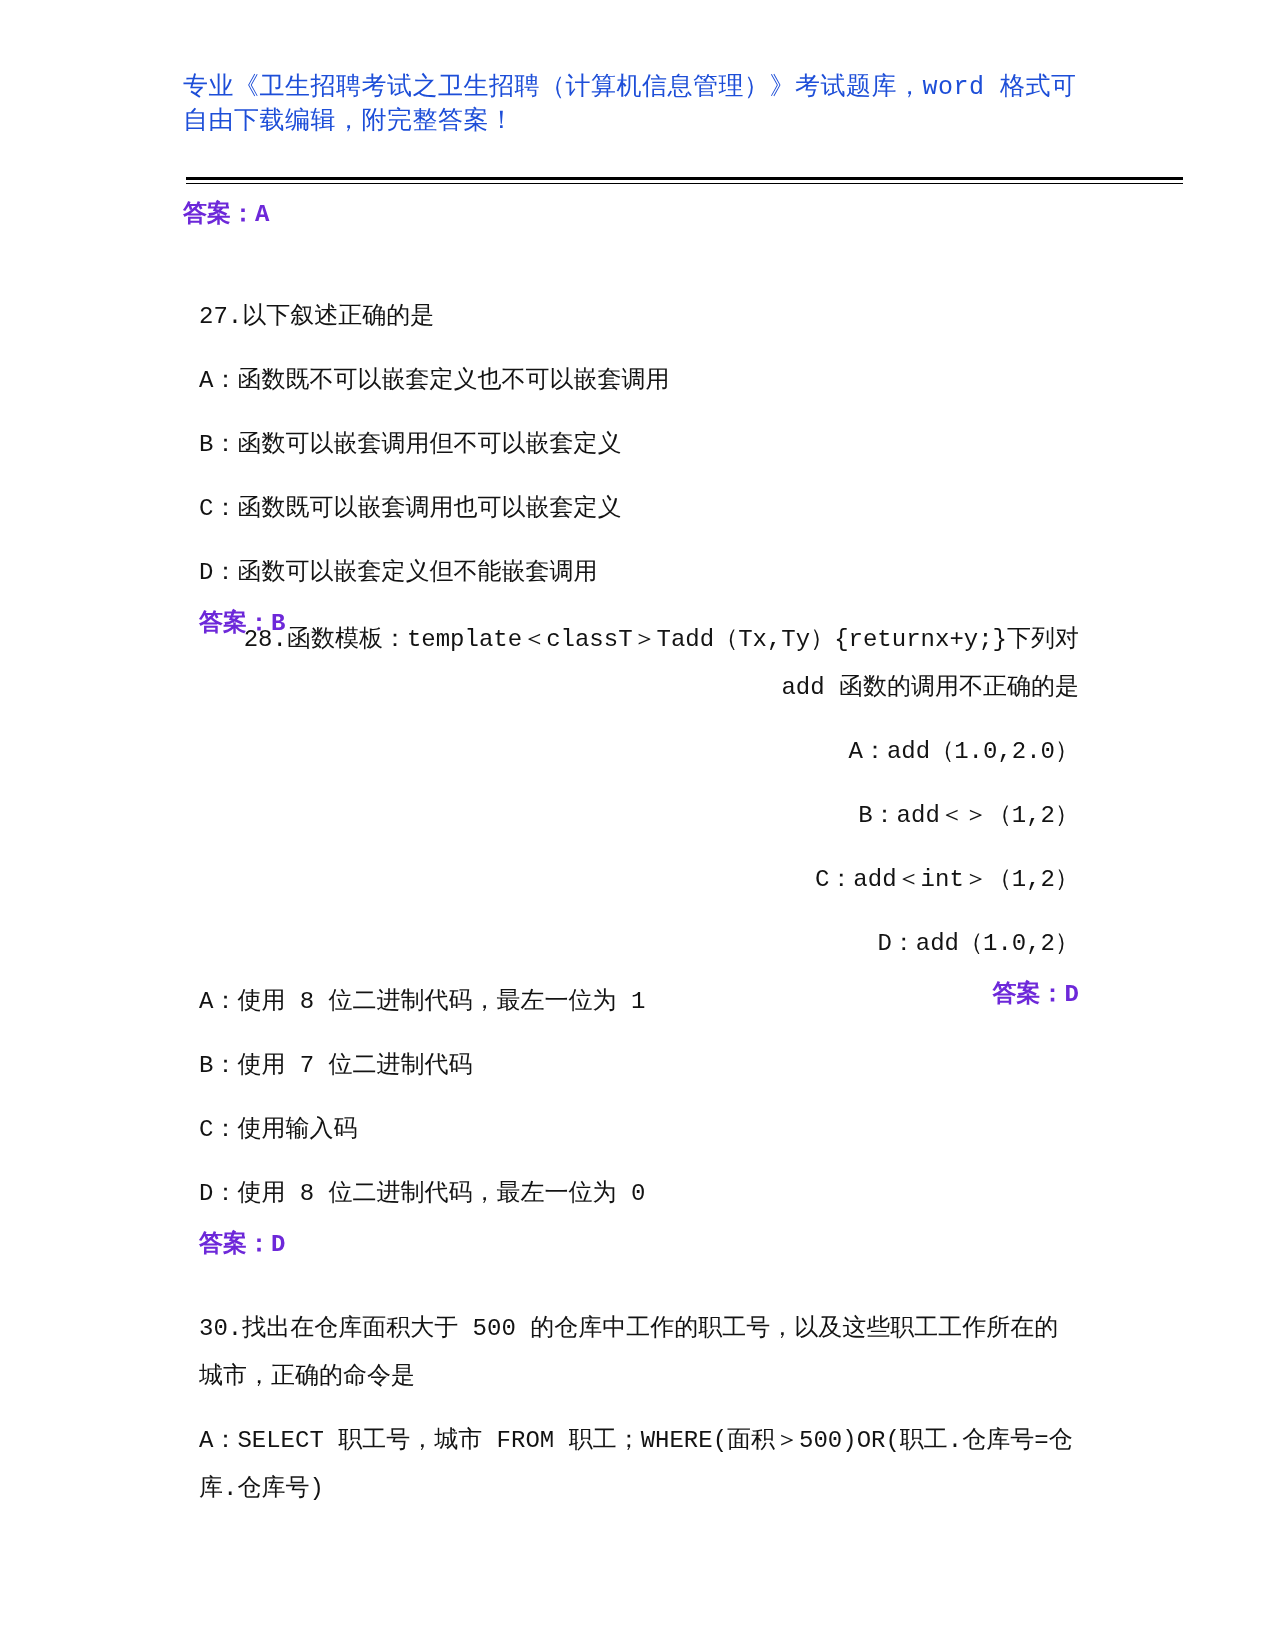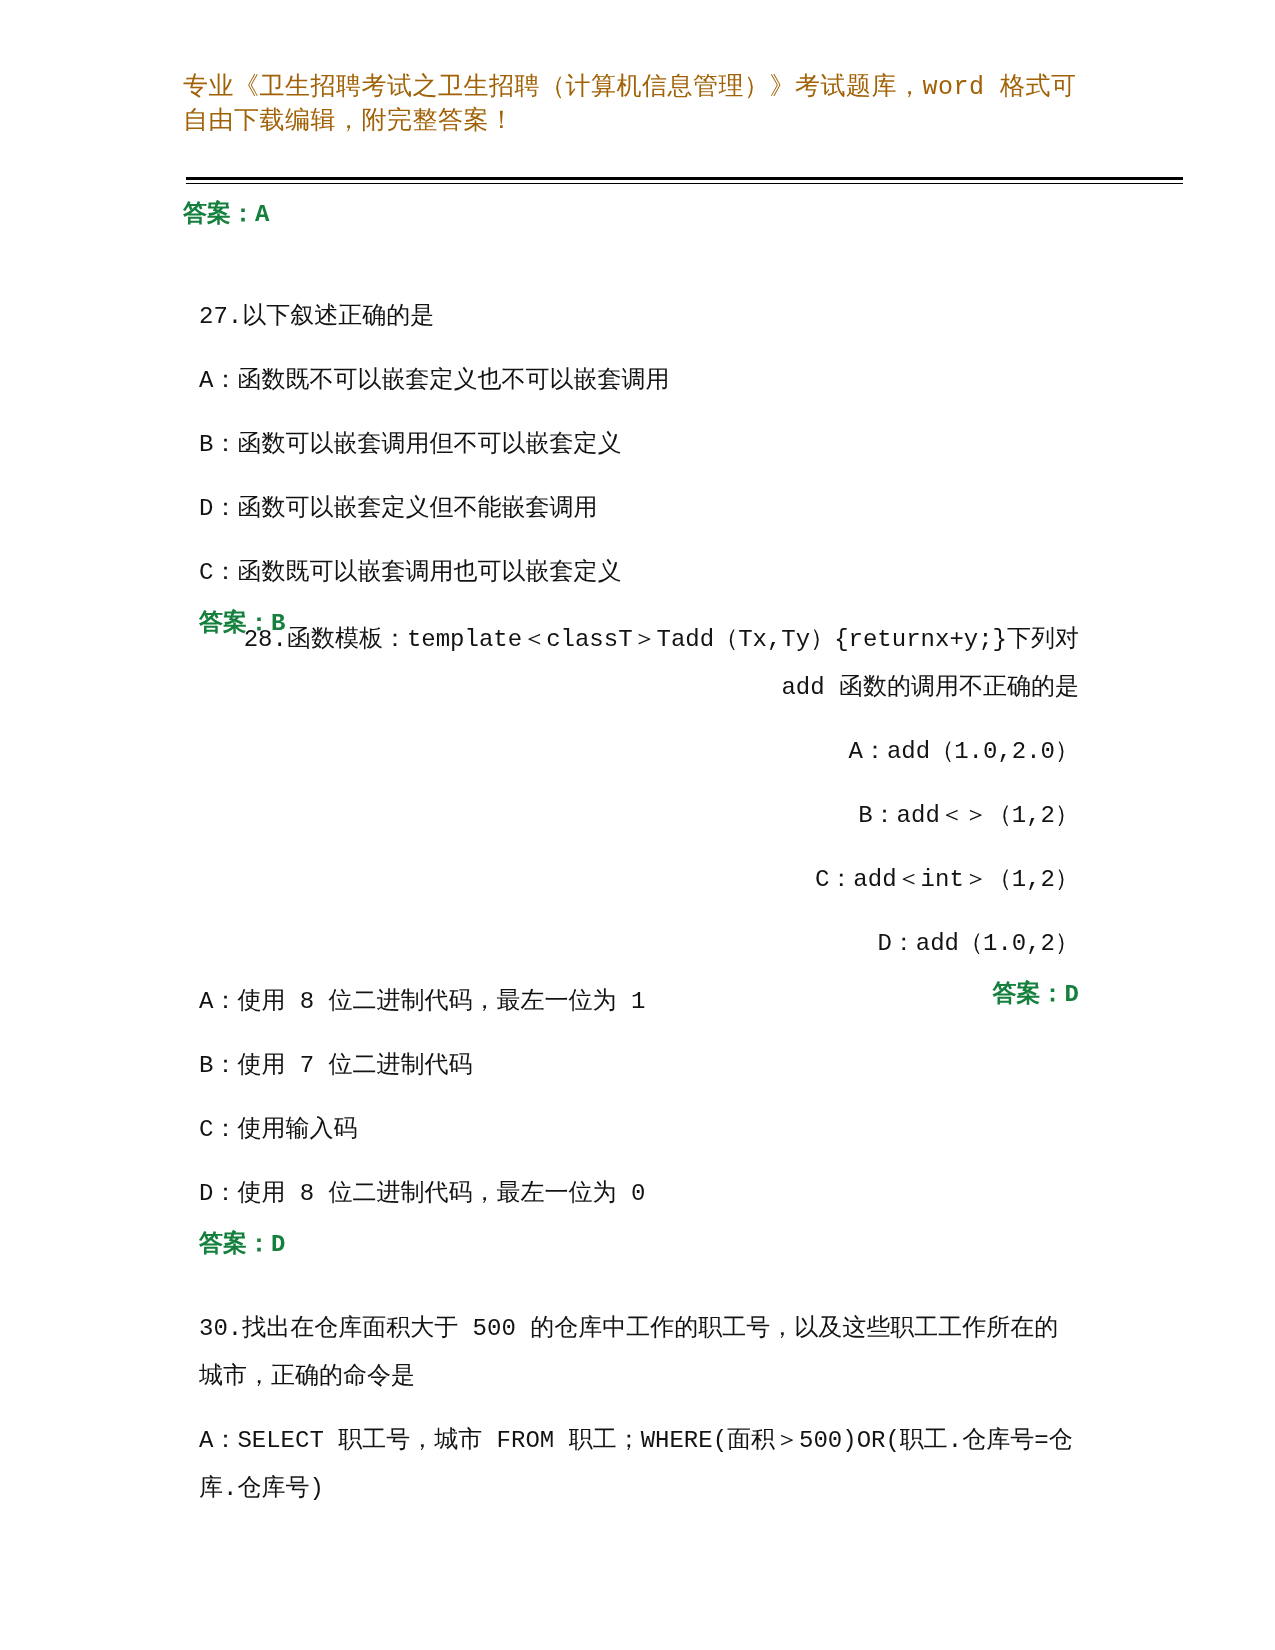--- a/index.html
+++ b/index.html
@@ -21,34 +21,34 @@
   }
   .header-note{
     position:absolute;
     top:71px;
     left:0;
     width:100%;
     margin:0;
     font-size:25px;
     line-height:34px;
     letter-spacing:0.5px;
-    color:#a16207;
+    color:#1d4ed8;
   }
   .separator{
     position:absolute;
     top:177px;
     left:3px;
     width:997px;
     height:3px;
     border-top:3px solid #000;
     border-bottom:1px solid #000;
   }
   .answer-line{
     font-weight:700;
-    color:#15803d;
+    color:#6d28d9;
   }
   .orphan-answer{
     position:absolute;
     top:191px;
     left:0;
     margin:0;
     font-size:24px;
     line-height:48px;
   }
   section.question{
@@ -78,22 +78,22 @@
     <p class="header-note">专业《卫生招聘考试之卫生招聘（计算机信息管理）》考试题库，word 格式可自由下载编辑，附完整答案！</p>
 
     <div class="separator"></div>
 
     <p class="orphan-answer answer-line">答案：A</p>
 
     <section class="question q27">
       <p class="stem">27.以下叙述正确的是</p>
       <p class="option">A：函数既不可以嵌套定义也不可以嵌套调用</p>
       <p class="option">B：函数可以嵌套调用但不可以嵌套定义</p>
+      <p class="option">C：函数既可以嵌套调用也可以嵌套定义</p>
       <p class="option">D：函数可以嵌套定义但不能嵌套调用</p>
-      <p class="option">C：函数既可以嵌套调用也可以嵌套定义</p>
       <p class="answer-line">答案：B</p>
     </section>
 
     <section class="question q28">
       <p class="stem">28.函数模板：template＜classT＞Tadd（Tx,Ty）{returnx+y;}下列对 add 函数的调用不正确的是</p>
       <p class="option">A：add（1.0,2.0）</p>
       <p class="option">B：add＜＞（1,2）</p>
       <p class="option">C：add＜int＞（1,2）</p>
       <p class="option">D：add（1.0,2）</p>
       <p class="answer-line">答案：D</p>

